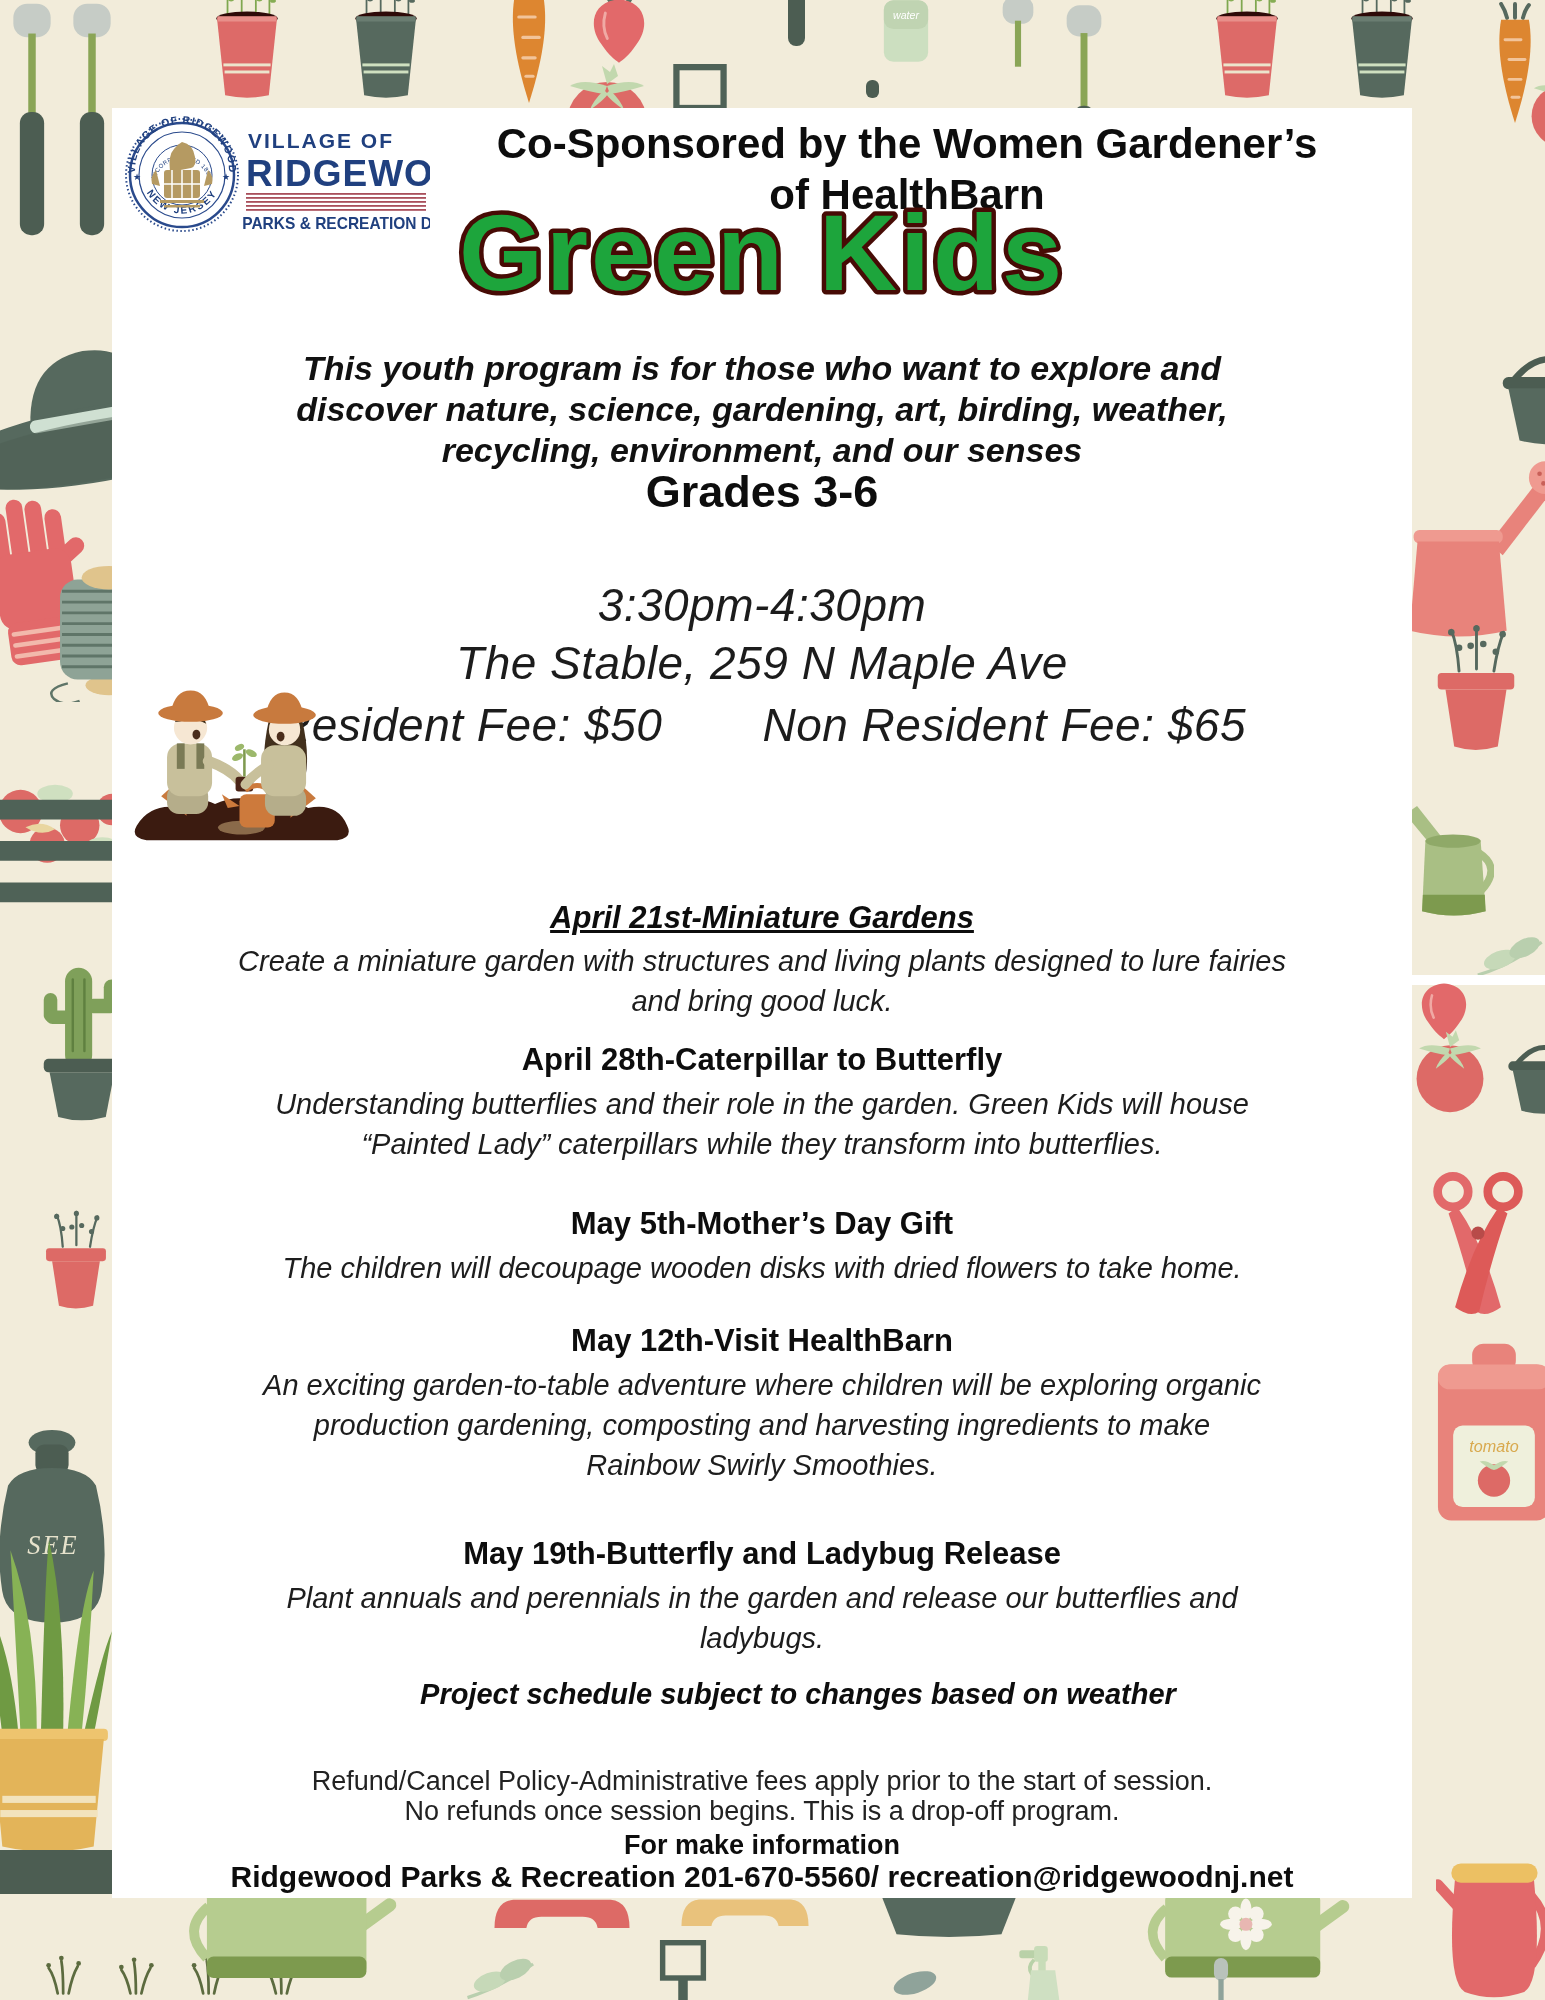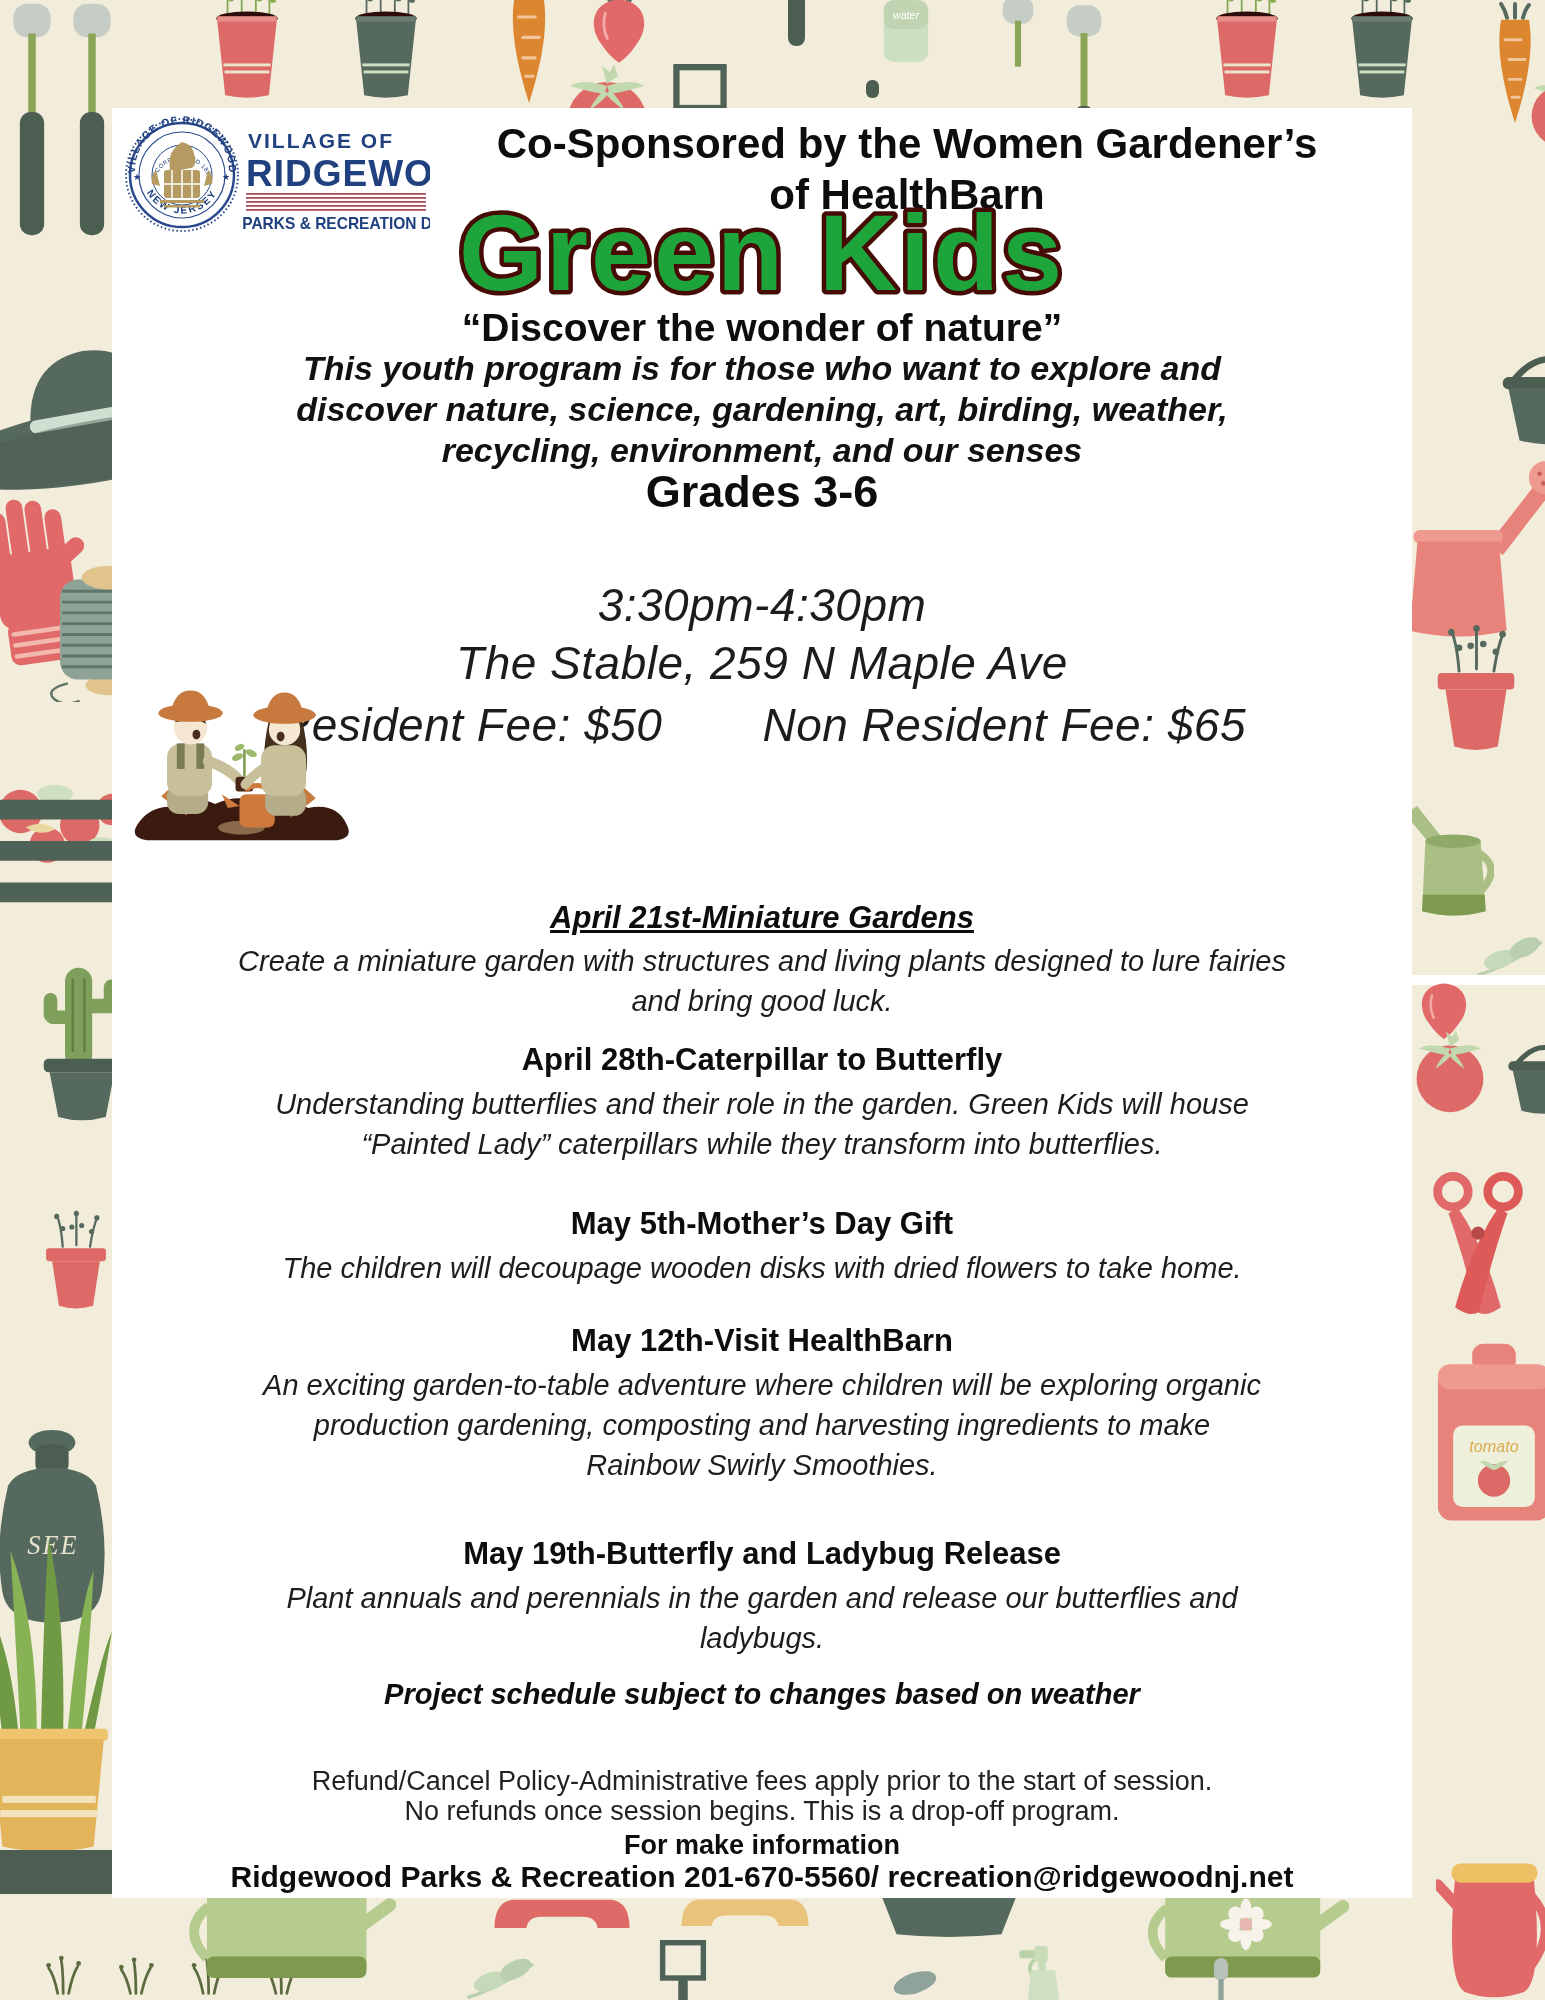--- a/index.html
+++ b/index.html
@@ -13,21 +13,21 @@
   .cosponsor{position:absolute;left:300px;width:990px;text-align:center;font-weight:700;font-size:42px;line-height:1.22;color:#0d0d0d;}
   .title-svg{display:block;}
   .tagline{font-weight:700;font-size:39px;color:#0d0d0d;}
   .desc{font-weight:700;font-style:italic;font-size:34px;line-height:1.21;color:#111;max-width:1000px;margin:0 auto;}
   .h-bold{font-weight:700;color:#0d0d0d;}
   .thin{font-style:italic;font-weight:400;color:#1c1c1c;letter-spacing:.5px;}
   .fees{display:flex;justify-content:center;gap:100px;}
   .ses-t{font-weight:700;font-size:31px;color:#0d0d0d;}
   .ses-t.it{font-style:italic;text-decoration:underline;}
   .ses-b{font-style:italic;font-weight:400;font-size:29px;line-height:1.38;color:#1d1d1d;margin:0 auto;}
-  .weather{font-weight:700;font-style:italic;font-size:29px;color:#0d0d0d;}
+  .weather{font-weight:700;font-style:italic;font-size:29px;color:#0d0d0d;padding-left:36px;}
   .reg{font-size:27px;color:#222;}
   .reg-it{}
   .info{font-weight:700;font-size:27px;color:#0d0d0d;}
   .contact{font-weight:700;font-size:30px;color:#0d0d0d;}
 </style>
 </head>
 <body>
 
 <svg width="0" height="0" style="position:absolute" aria-hidden="true">
 <defs>
@@ -592,21 +592,20 @@
 
     <div class="cosponsor" style="top:10px">
       <div>Co-Sponsored by the Women Gardener’s</div>
       <div>of HealthBarn</div>
     </div>
 
     <svg class="cblock title-svg" style="top:74px;height:140px" viewBox="0 0 1300 140">
       <text x="650" y="108" text-anchor="middle" font-size="108" font-weight="bold" letter-spacing="3" fill="#1da53c" stroke="#470b05" stroke-width="9" stroke-linejoin="round" style="paint-order:stroke fill">Green Kids</text>
     </svg>
 
-    <div class="cblock tagline" style="top:198px">“Discover the wonder of nature”</div>
 
     <div class="cblock" style="top:240px">
       <div class="desc">This youth program is for those who want to explore and discover nature, science, gardening, art, birding, weather, recycling, environment, and our senses</div>
     </div>
 
     <div class="cblock h-bold" style="top:358px;font-size:45px">Grades 3-6</div>
     <div class="cblock thin" style="top:470px;font-size:46px">3:30pm-4:30pm</div>
     <div class="cblock thin" style="top:528px;font-size:46px">The Stable, 259 N Maple Ave</div>
 
     <div class="cblock fees thin" style="top:590px;font-size:46px">

